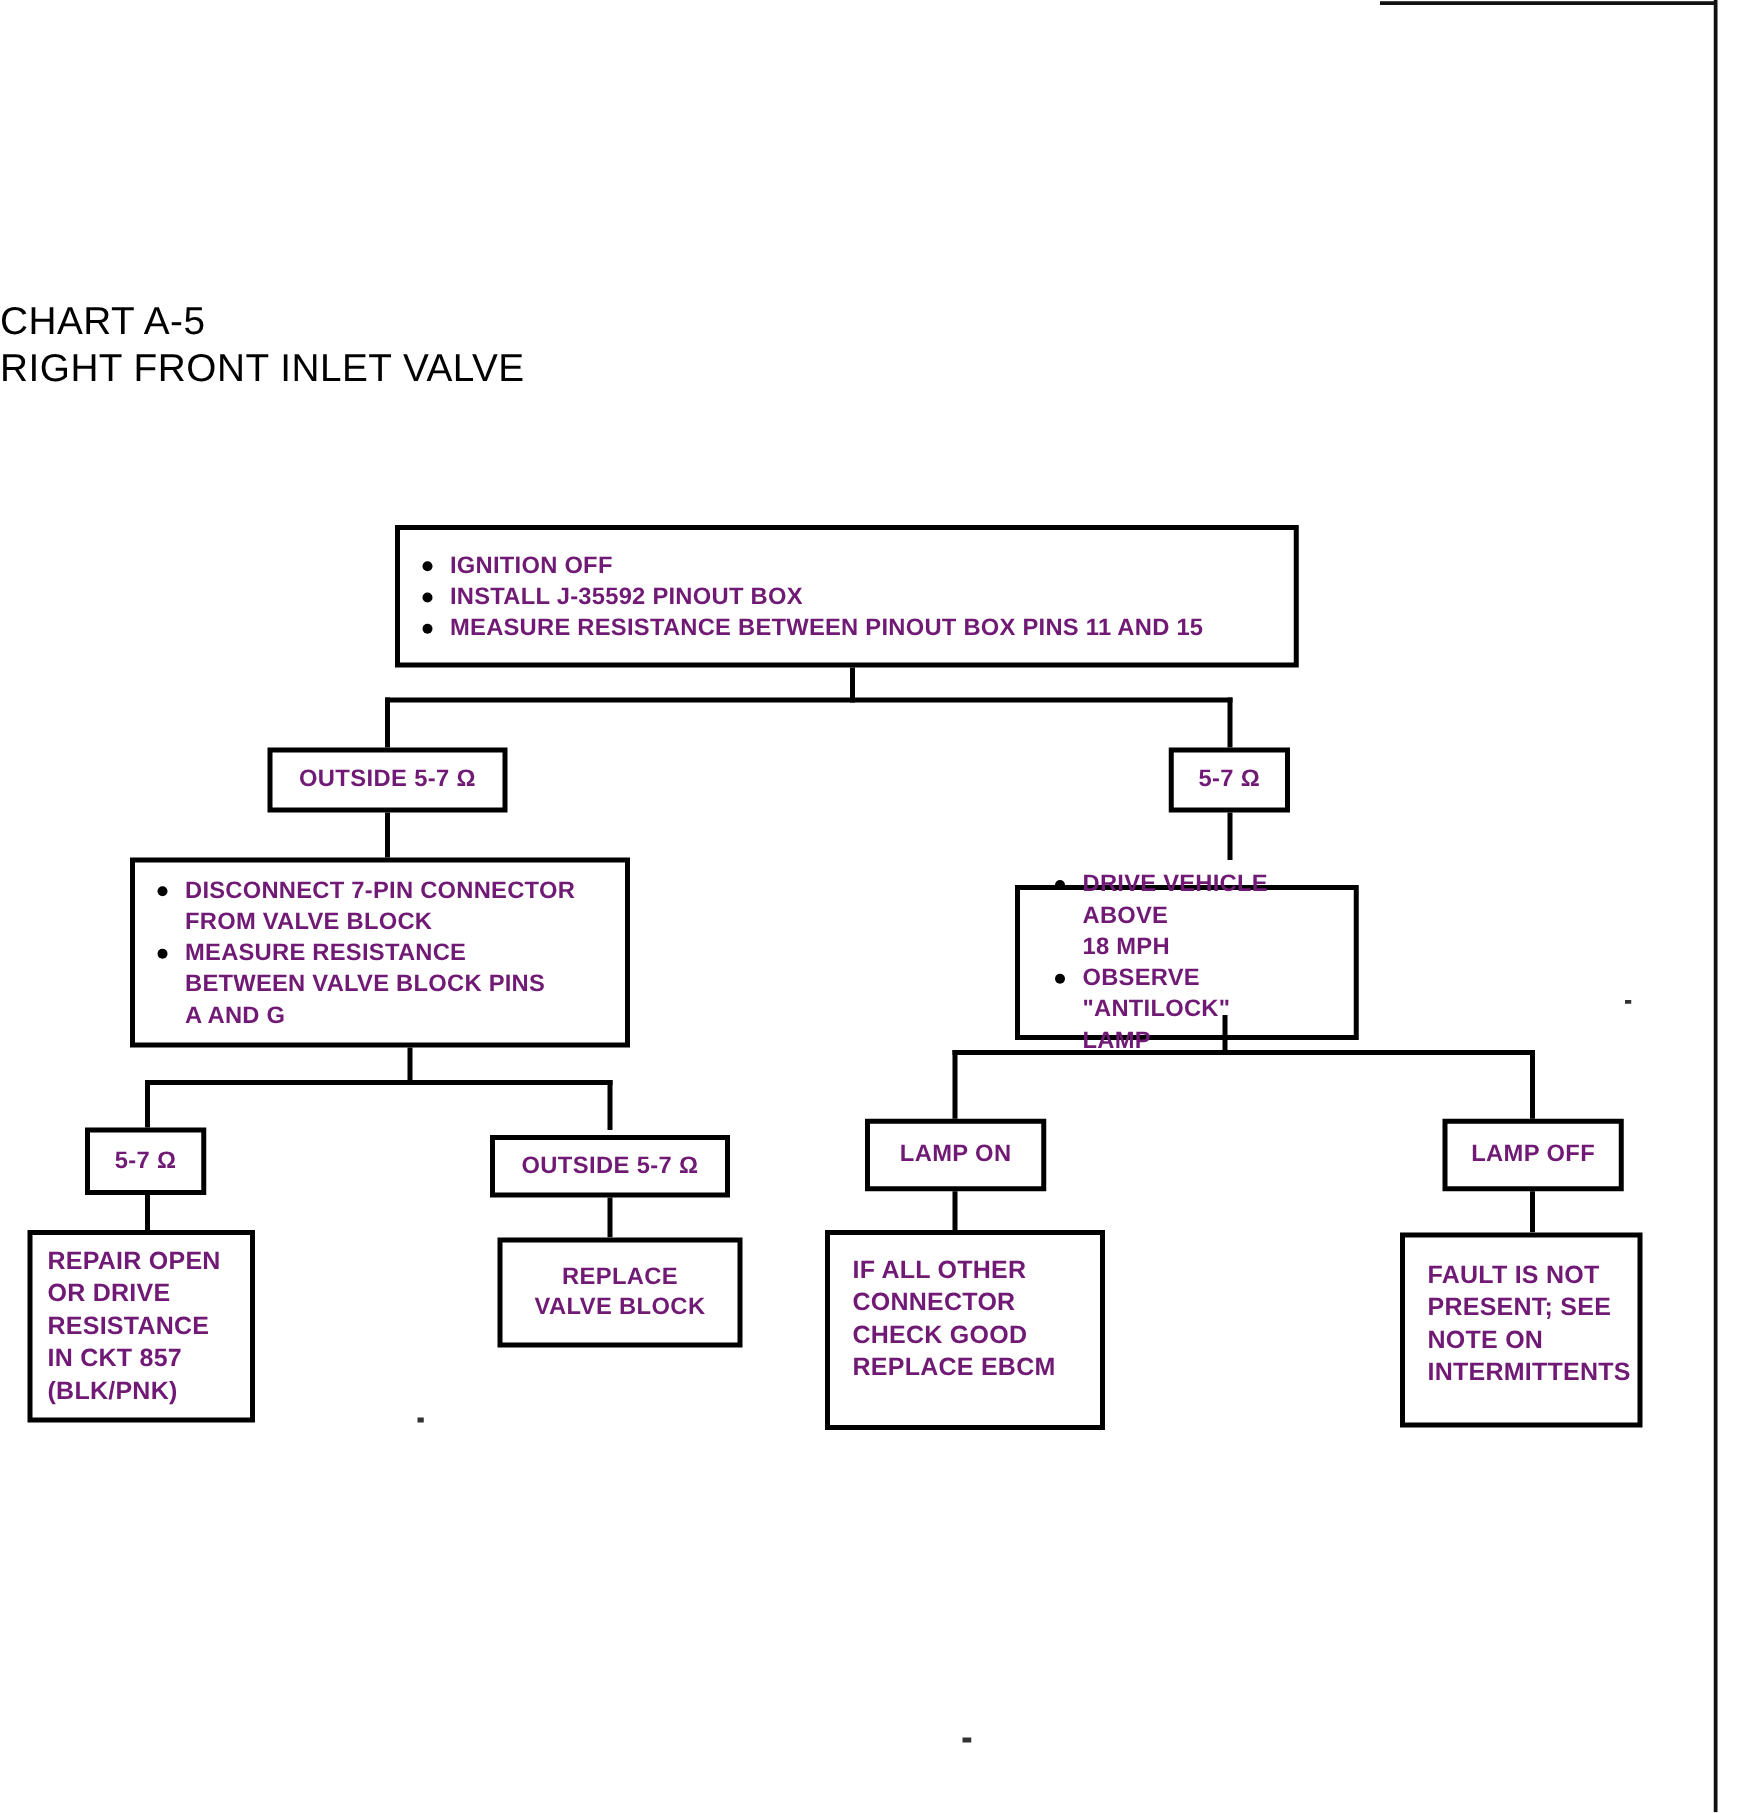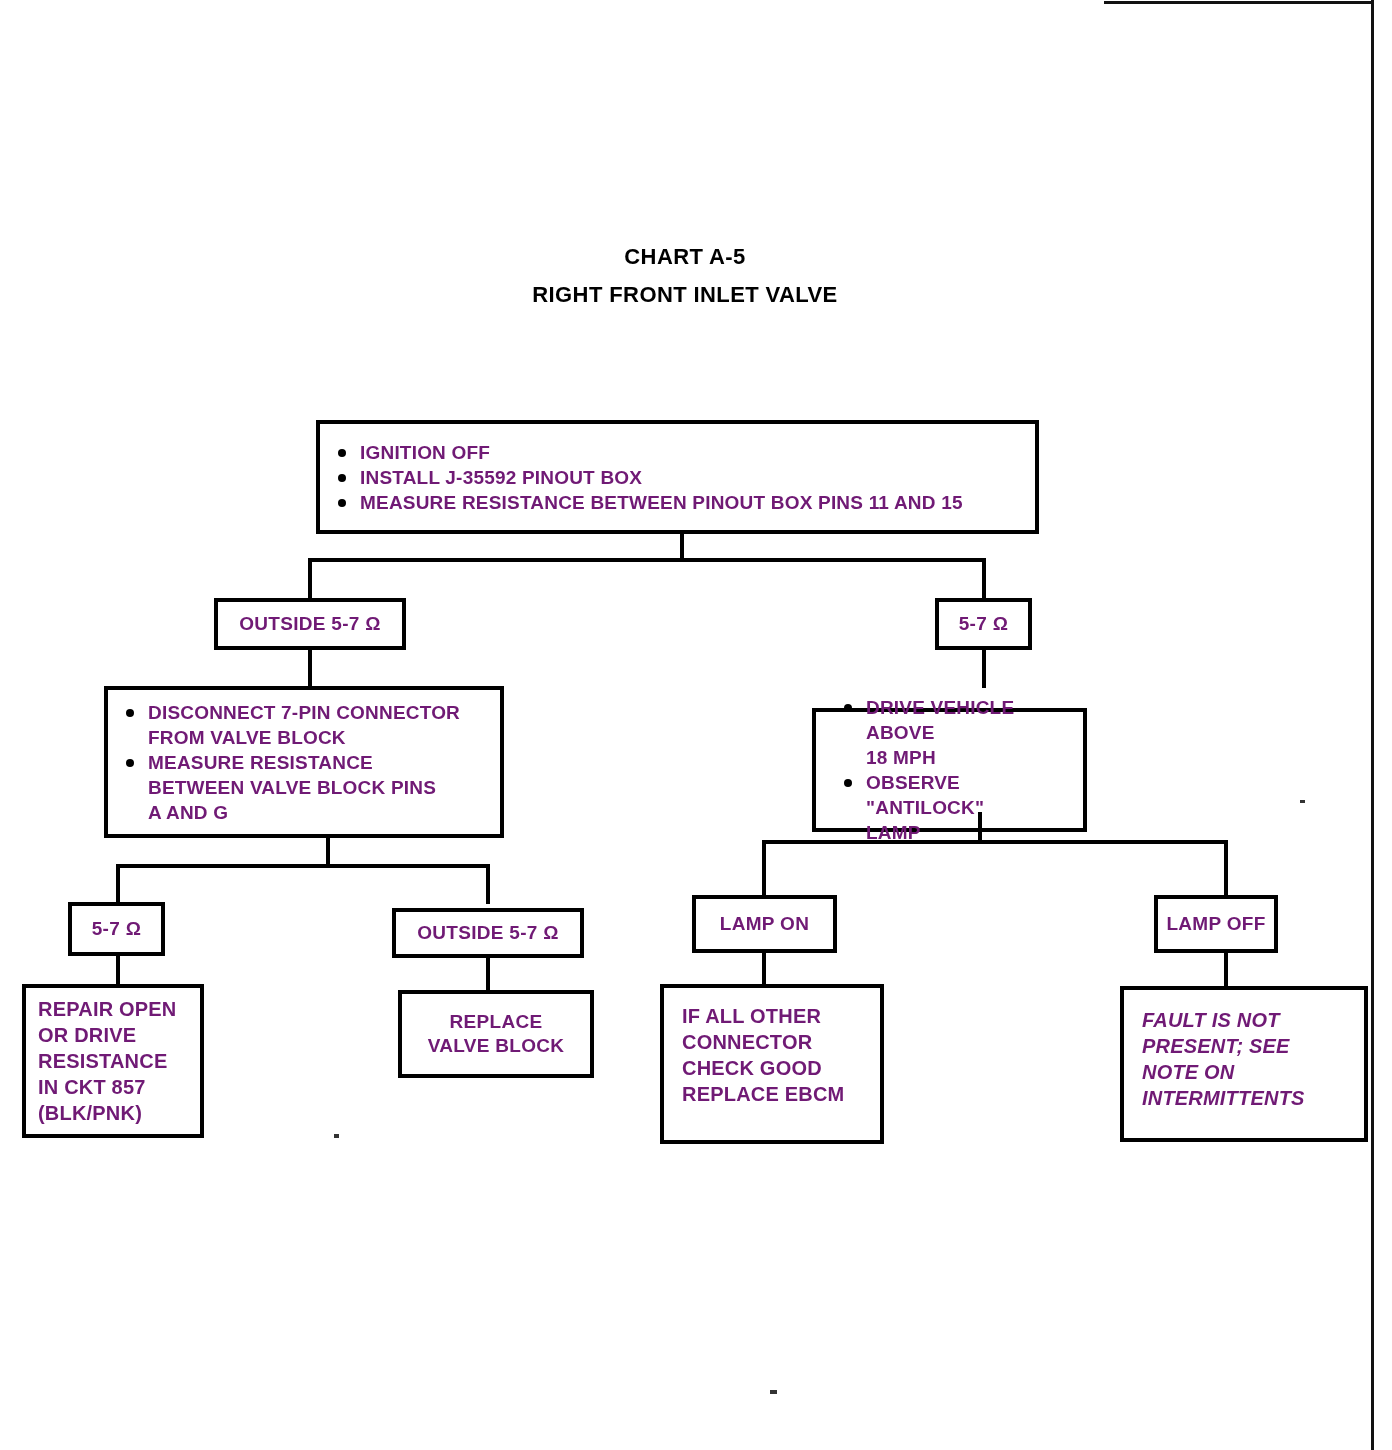--- a/index.html
+++ b/index.html
@@ -41,24 +41,23 @@
     position: absolute;
     background: #333333;
   }
 
   
   .title-block {
     position: absolute;
     left: 0;
     top: 238px;
     width: 1370px;
-    text-align: center;
     color: #000000;
-    font-weight: bold;
-    font-size: 22px;
+    font-weight: normal;
+    font-size: 31px;
     line-height: 38px;
     letter-spacing: 0.4px;
   }
   .title-line1 { display: block; }
   .title-line2 { display: block; }
 
   
   .box {
     position: absolute;
     box-sizing: border-box;
@@ -230,21 +229,21 @@
       <span class="ln">OUTSIDE 5-7 Ω</span>
     </div>
   </div>
 
   <div class="box" style="left:692px;top:895px;width:145px;height:58px;">
     <div class="box-inner label-center">
       <span class="ln">LAMP ON</span>
     </div>
   </div>
 
-  <div class="box" style="left:1154px;top:895px;width:124px;height:58px;text-decoration:underline;">
+  <div class="box" style="left:1154px;top:895px;width:145px;height:58px;text-decoration:underline;">
     <div class="box-inner label-center">
       <span class="ln">LAMP OFF</span>
     </div>
   </div>
 
   <div class="conn vline" style="left:116px;top:956px;height:30px;"></div>
   <div class="conn vline" style="left:486px;top:958px;height:32px;"></div>
   <div class="conn vline" style="left:762px;top:953px;height:33px;"></div>
   <div class="conn vline" style="left:1224px;top:953px;height:33px;"></div>
 
@@ -267,21 +266,21 @@
 
   <div class="box" style="left:660px;top:984px;width:224px;height:160px;">
     <div class="box-inner label-left" style="padding:0 0 18px 18px;justify-content:center;">
       <span class="ln">IF ALL OTHER</span>
       <span class="ln">CONNECTOR</span>
       <span class="ln">CHECK GOOD</span>
       <span class="ln">REPLACE EBCM</span>
     </div>
   </div>
 
-  <div class="box" style="left:1120px;top:986px;width:248px;height:156px;font-style:italic;">
+  <div class="box" style="left:1120px;top:986px;width:194px;height:156px;">
     <div class="box-inner label-left" style="padding:0 0 10px 18px;">
       <span class="ln">FAULT IS NOT</span>
       <span class="ln">PRESENT; SEE</span>
       <span class="ln">NOTE ON</span>
       <span class="ln">INTERMITTENTS</span>
     </div>
   </div>
 
 </div>
 

